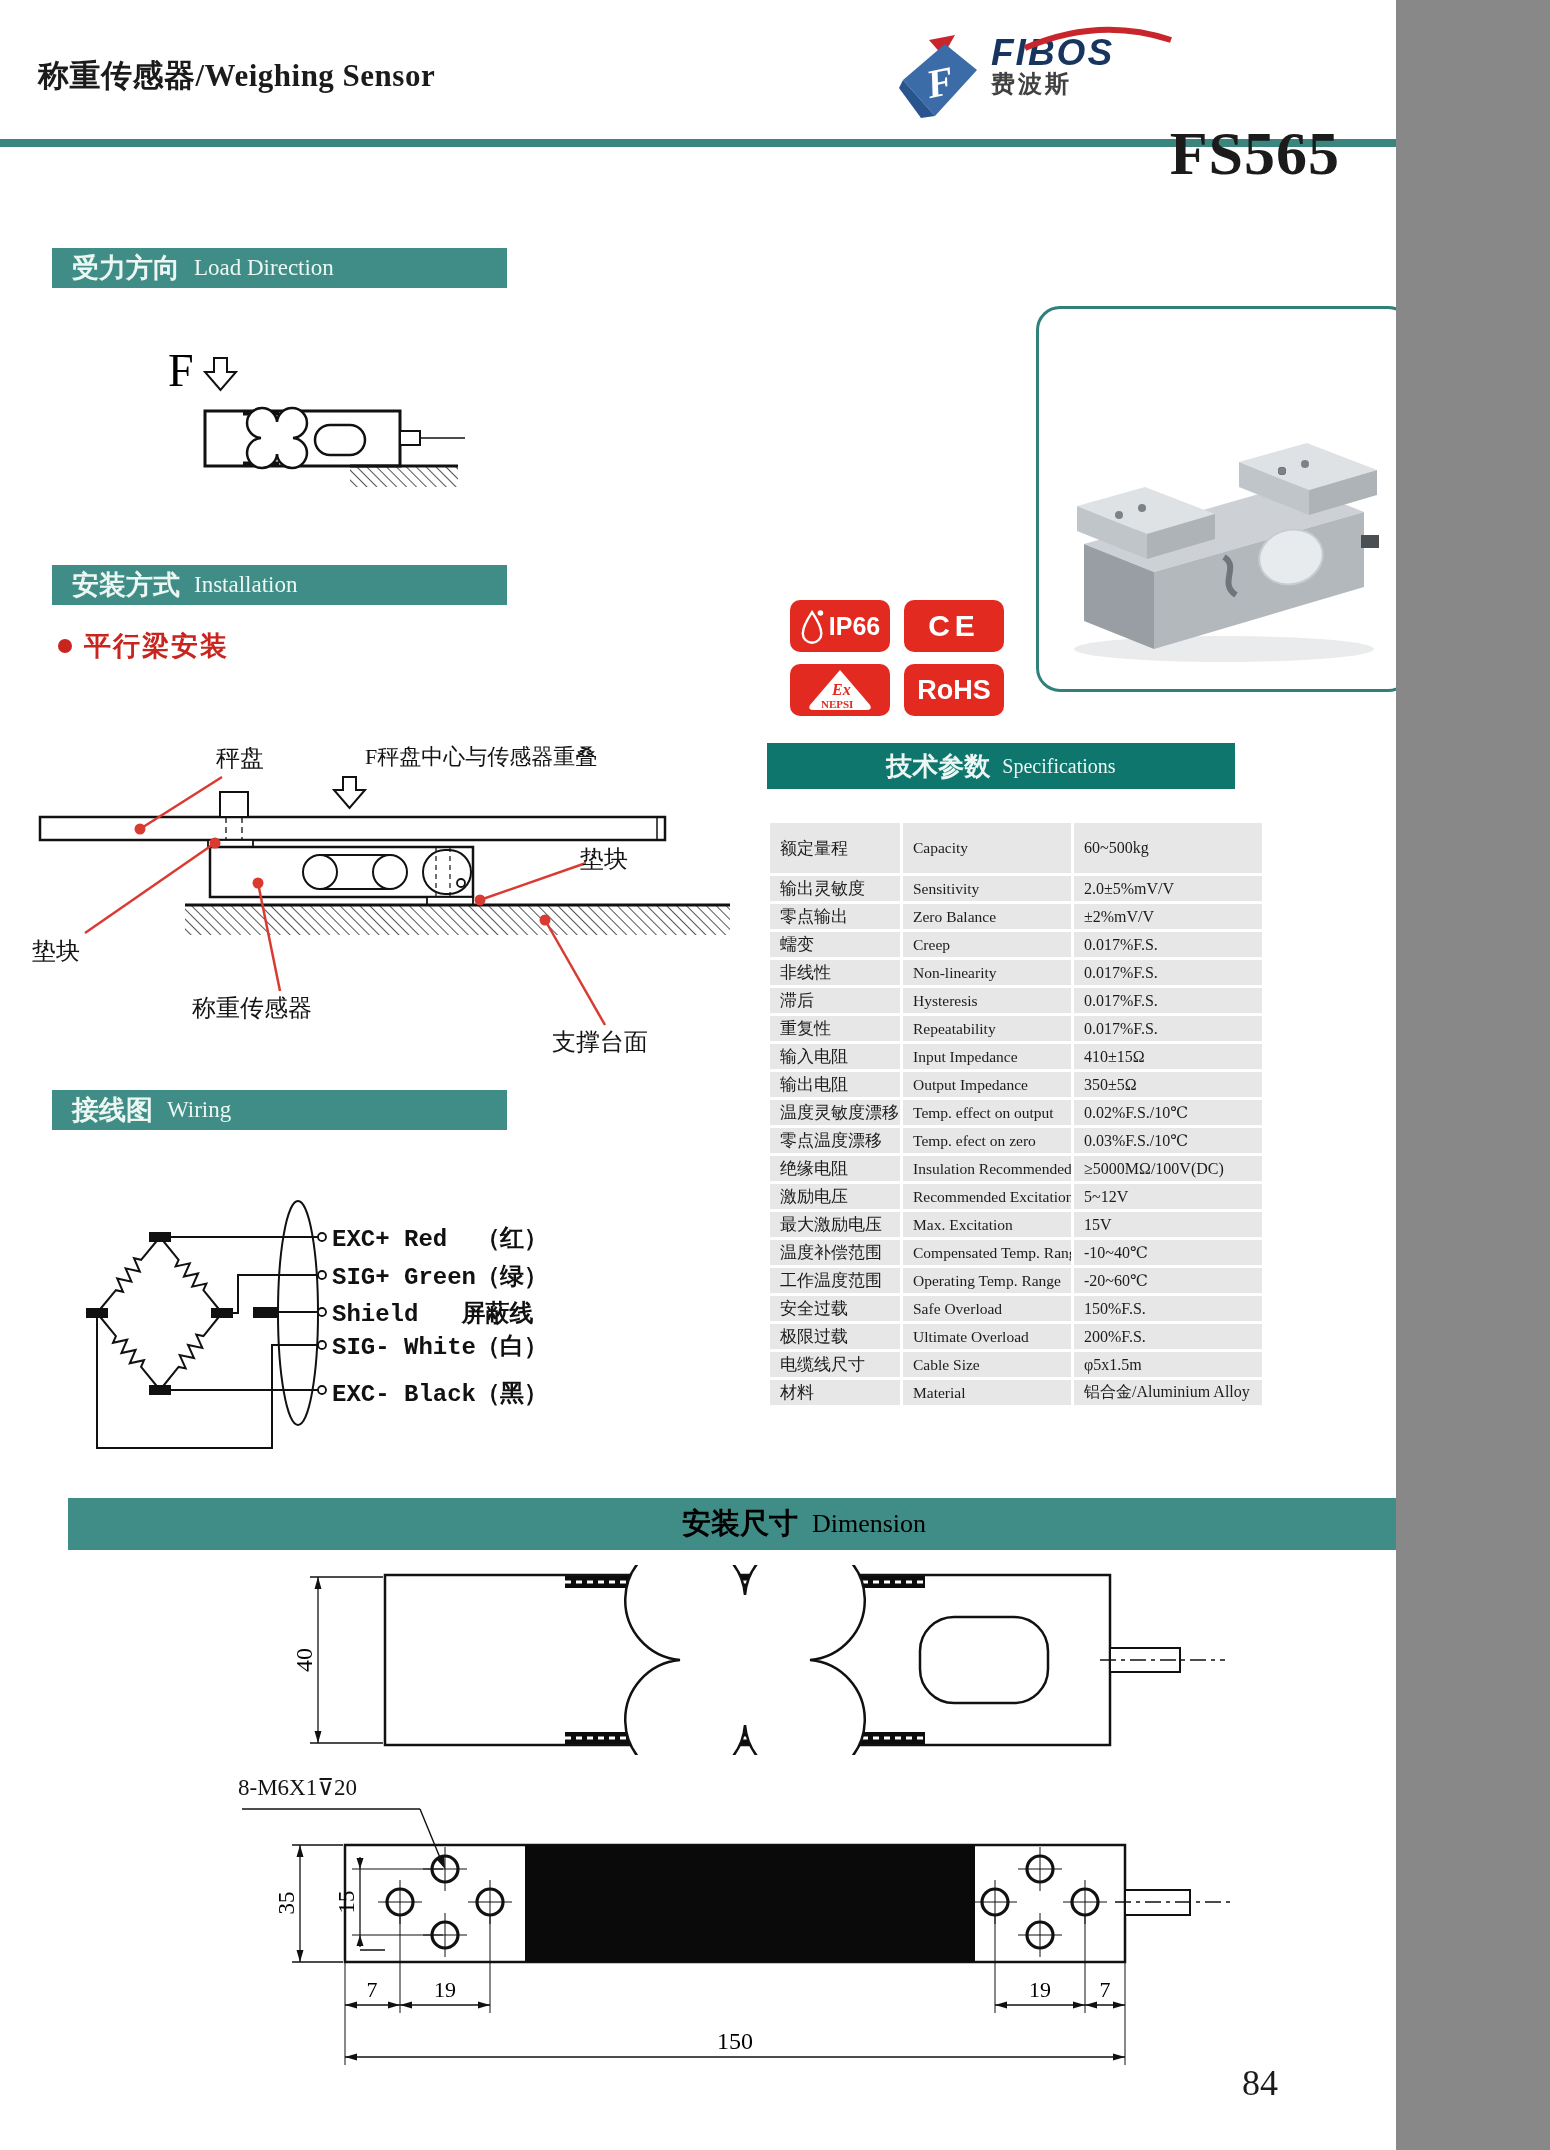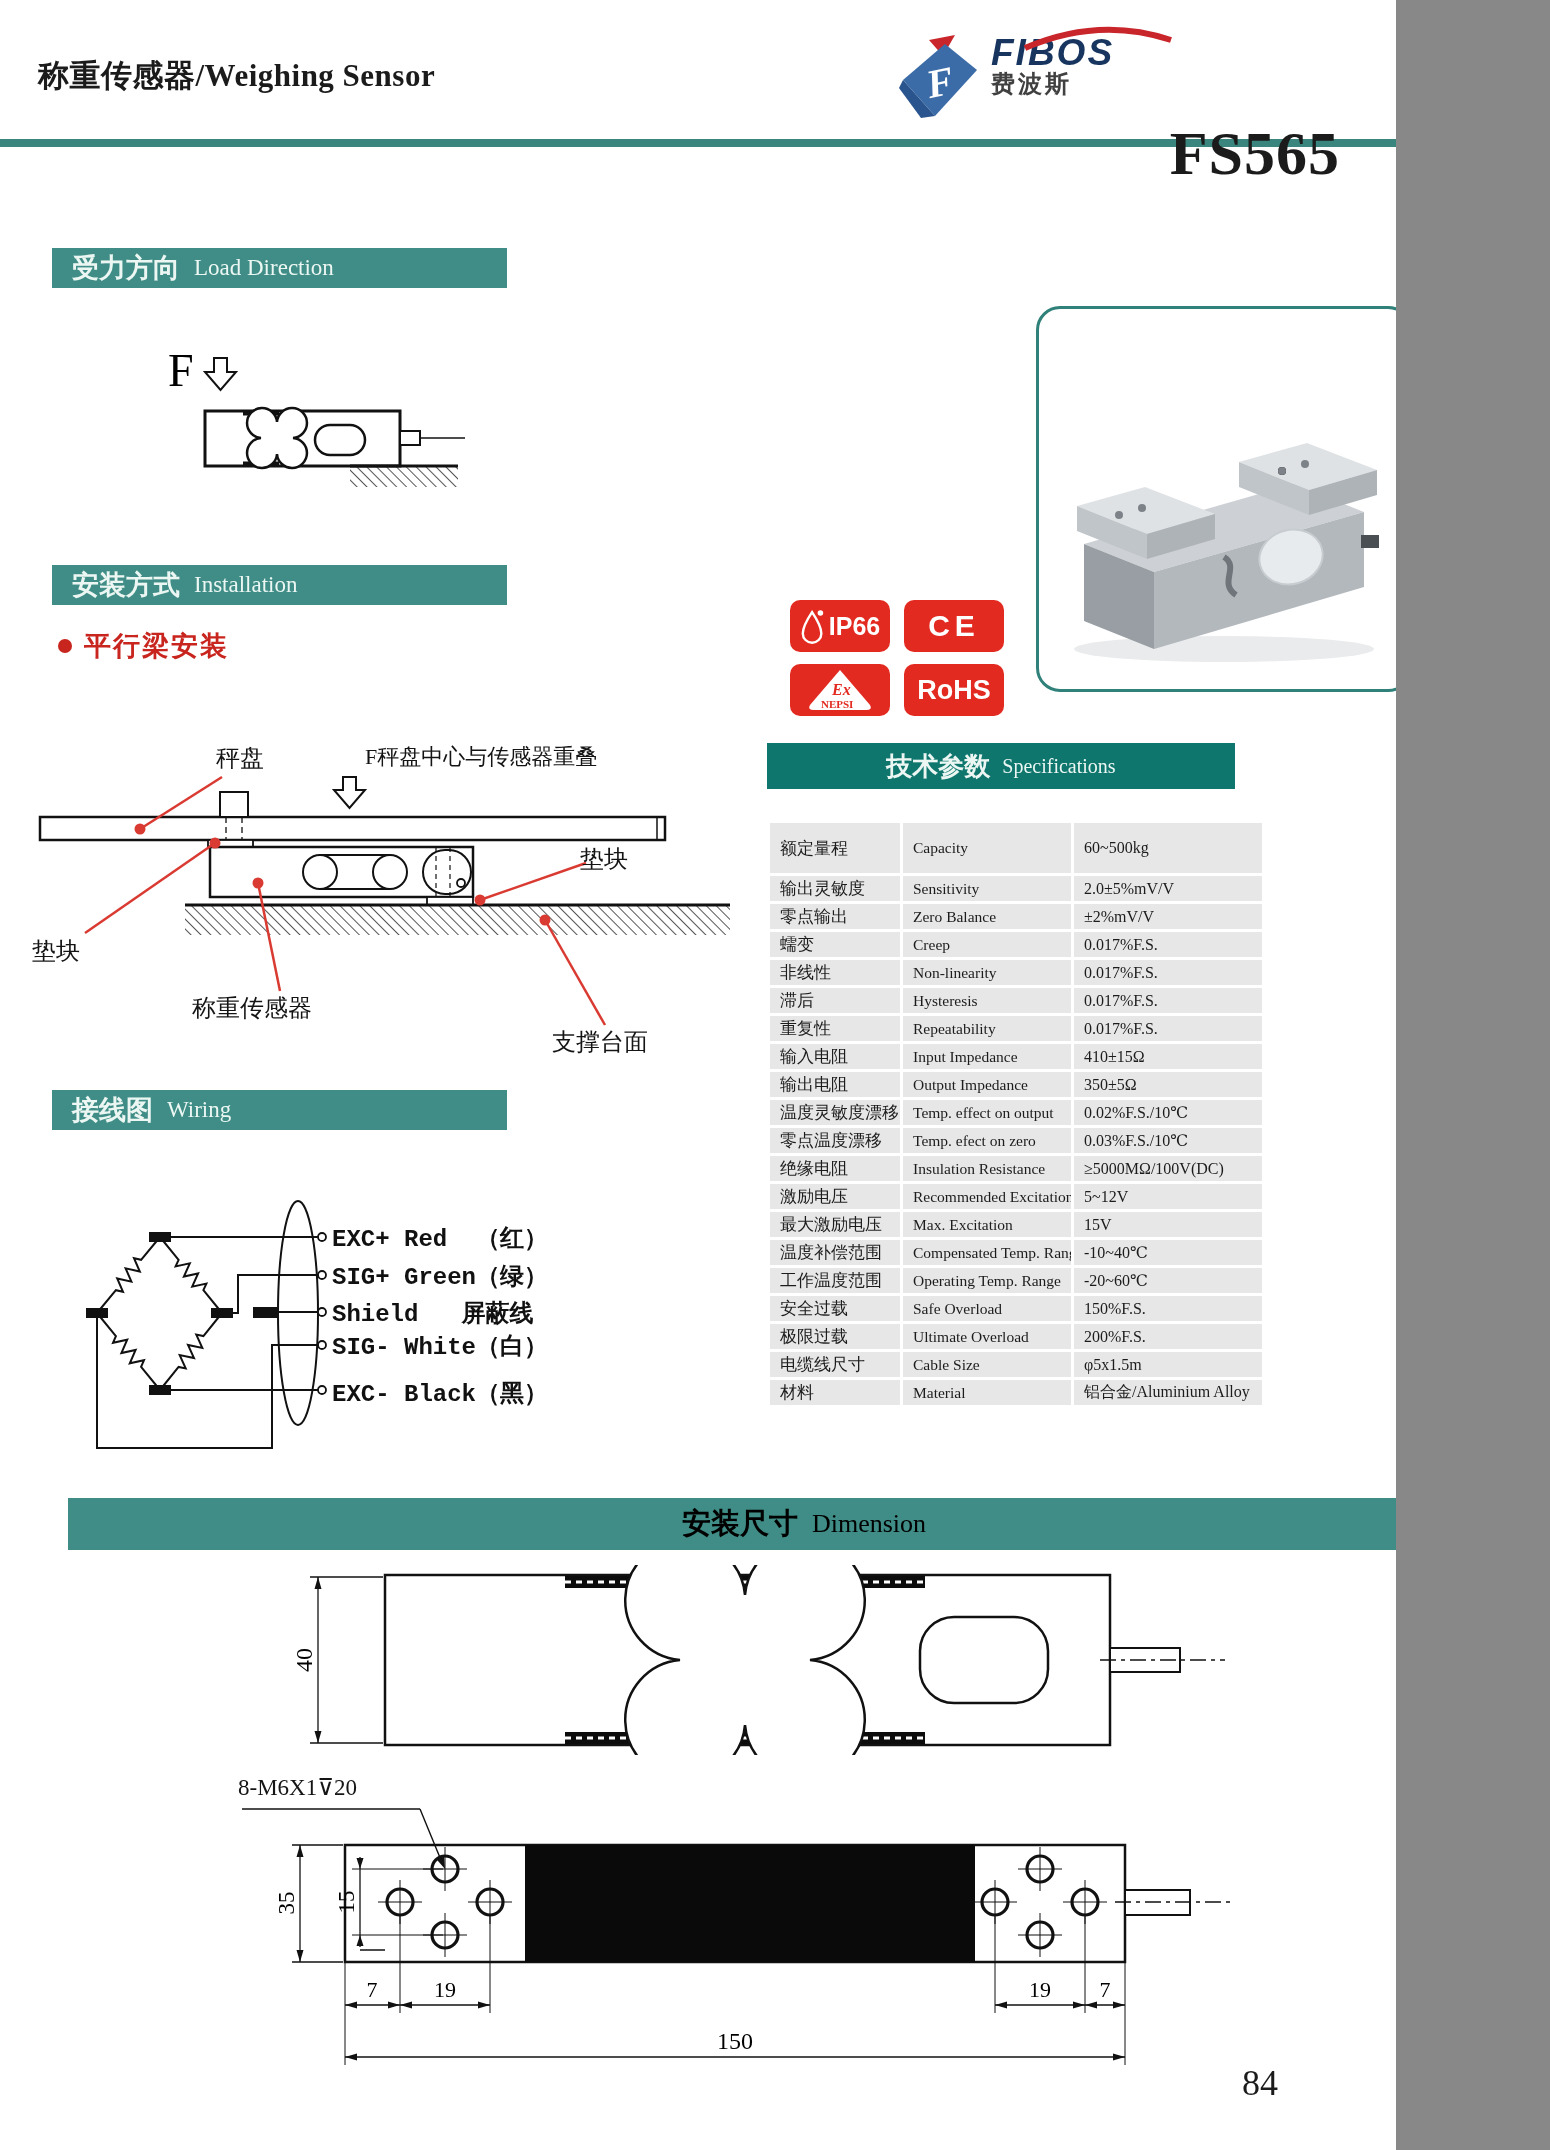--- a/index.html
+++ b/index.html
@@ -299,21 +299,21 @@
           <td class="c1">Temp. effect on output</td>
           <td class="c2">0.02%F.S./10℃</td>
         </tr>
         <tr>
           <td class="c0">零点温度漂移</td>
           <td class="c1">Temp. efect on zero</td>
           <td class="c2">0.03%F.S./10℃</td>
         </tr>
         <tr>
           <td class="c0">绝缘电阻</td>
-          <td class="c1">Insulation Resistance</td>
+          <td class="c1">Insulation Recommended</td>
           <td class="c2">≥5000MΩ/100V(DC)</td>
         </tr>
         <tr>
           <td class="c0">激励电压</td>
           <td class="c1">Recommended Excitation</td>
           <td class="c2">5~12V</td>
         </tr>
         <tr>
           <td class="c0">最大激励电压</td>
           <td class="c1">Max. Excitation</td>

